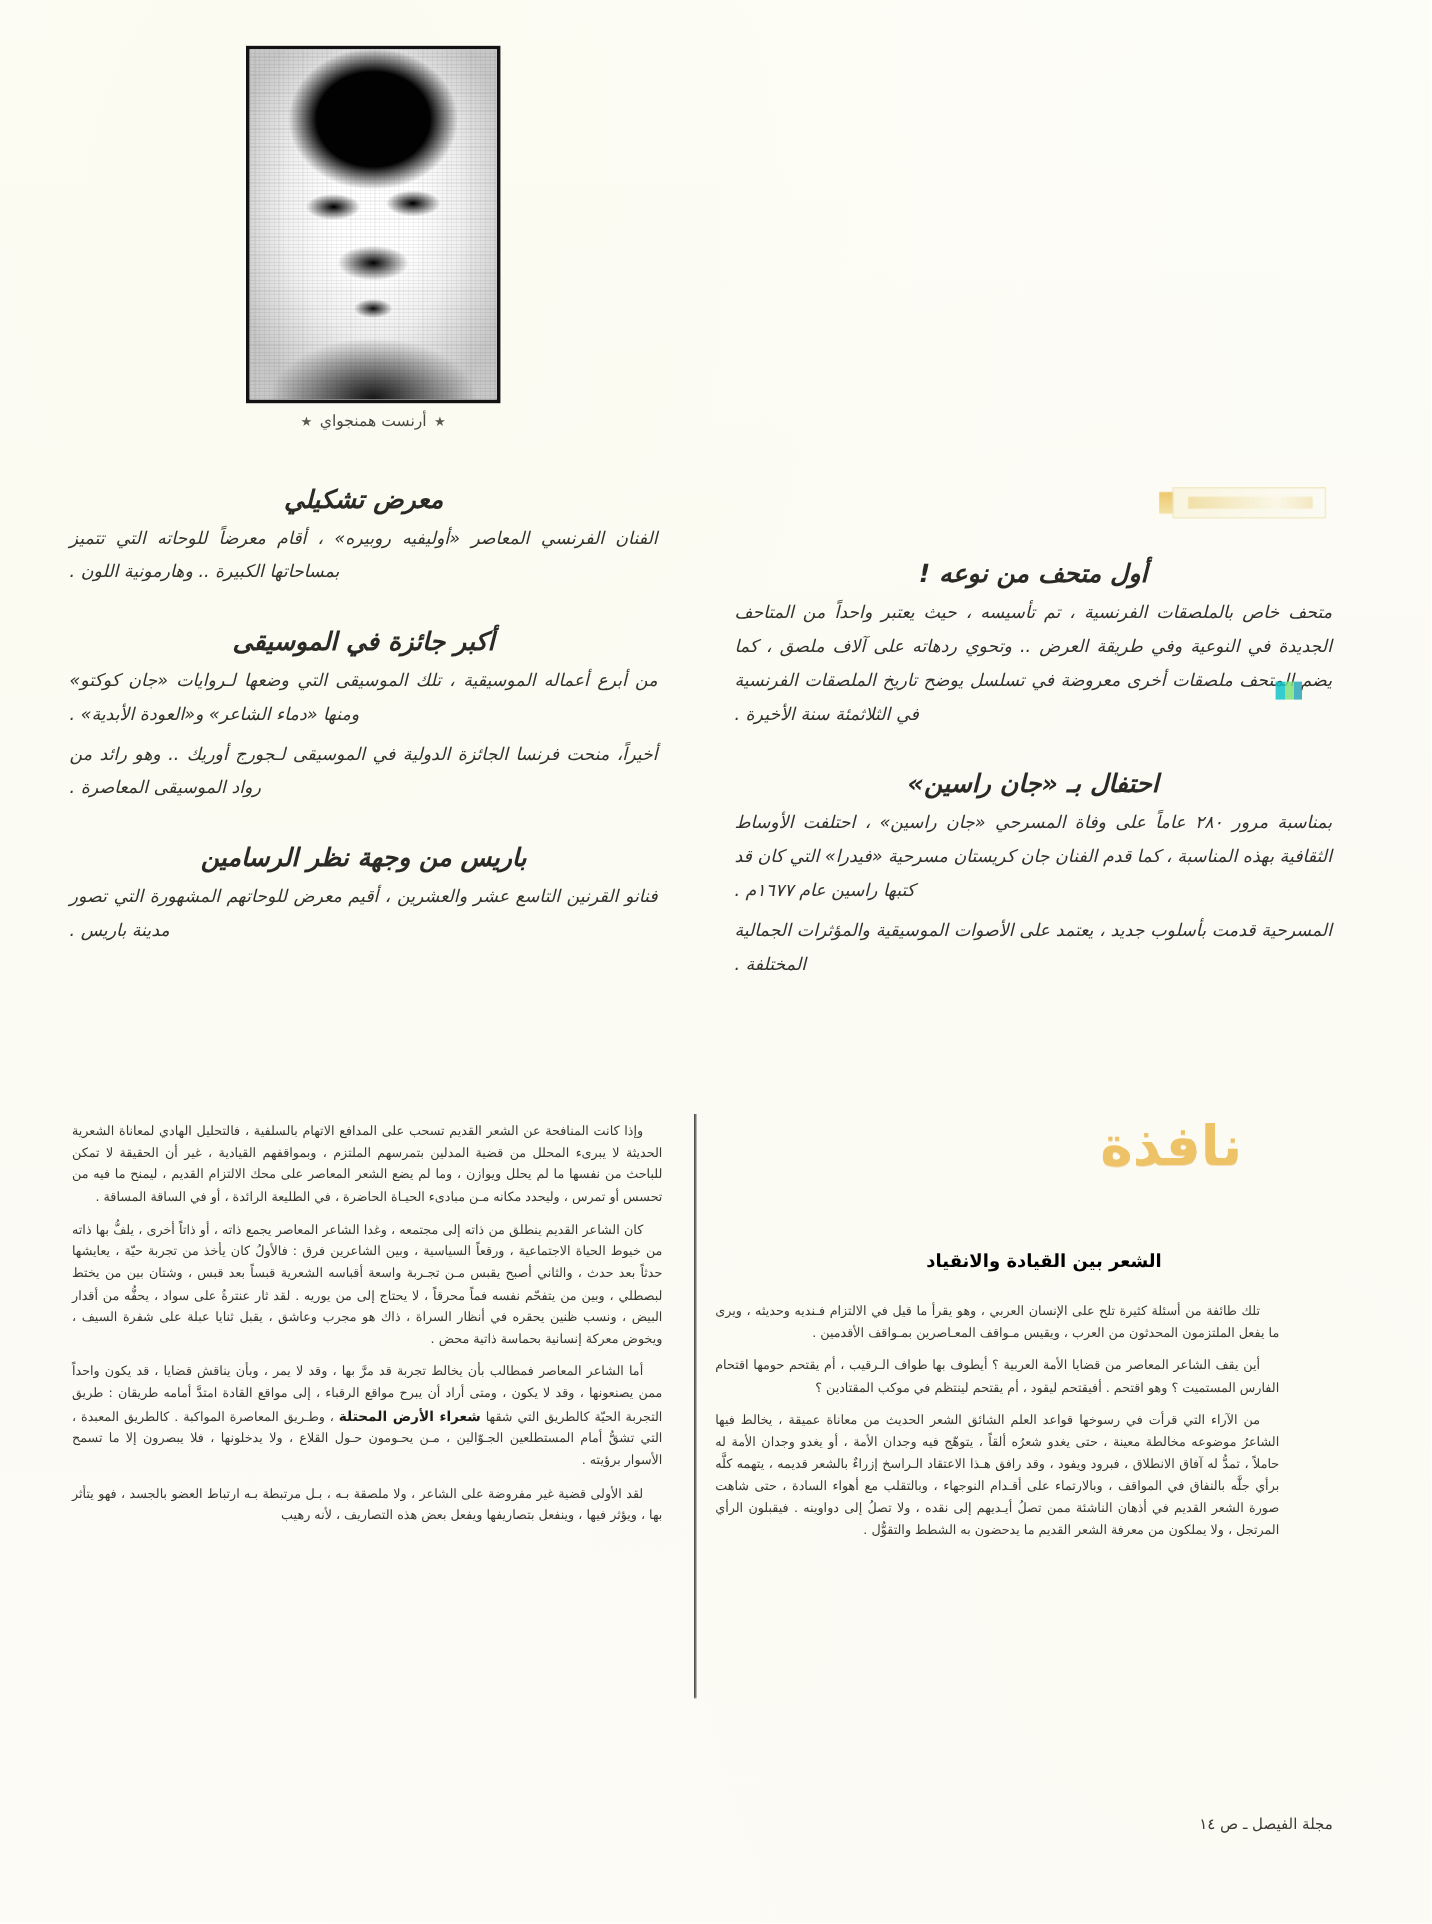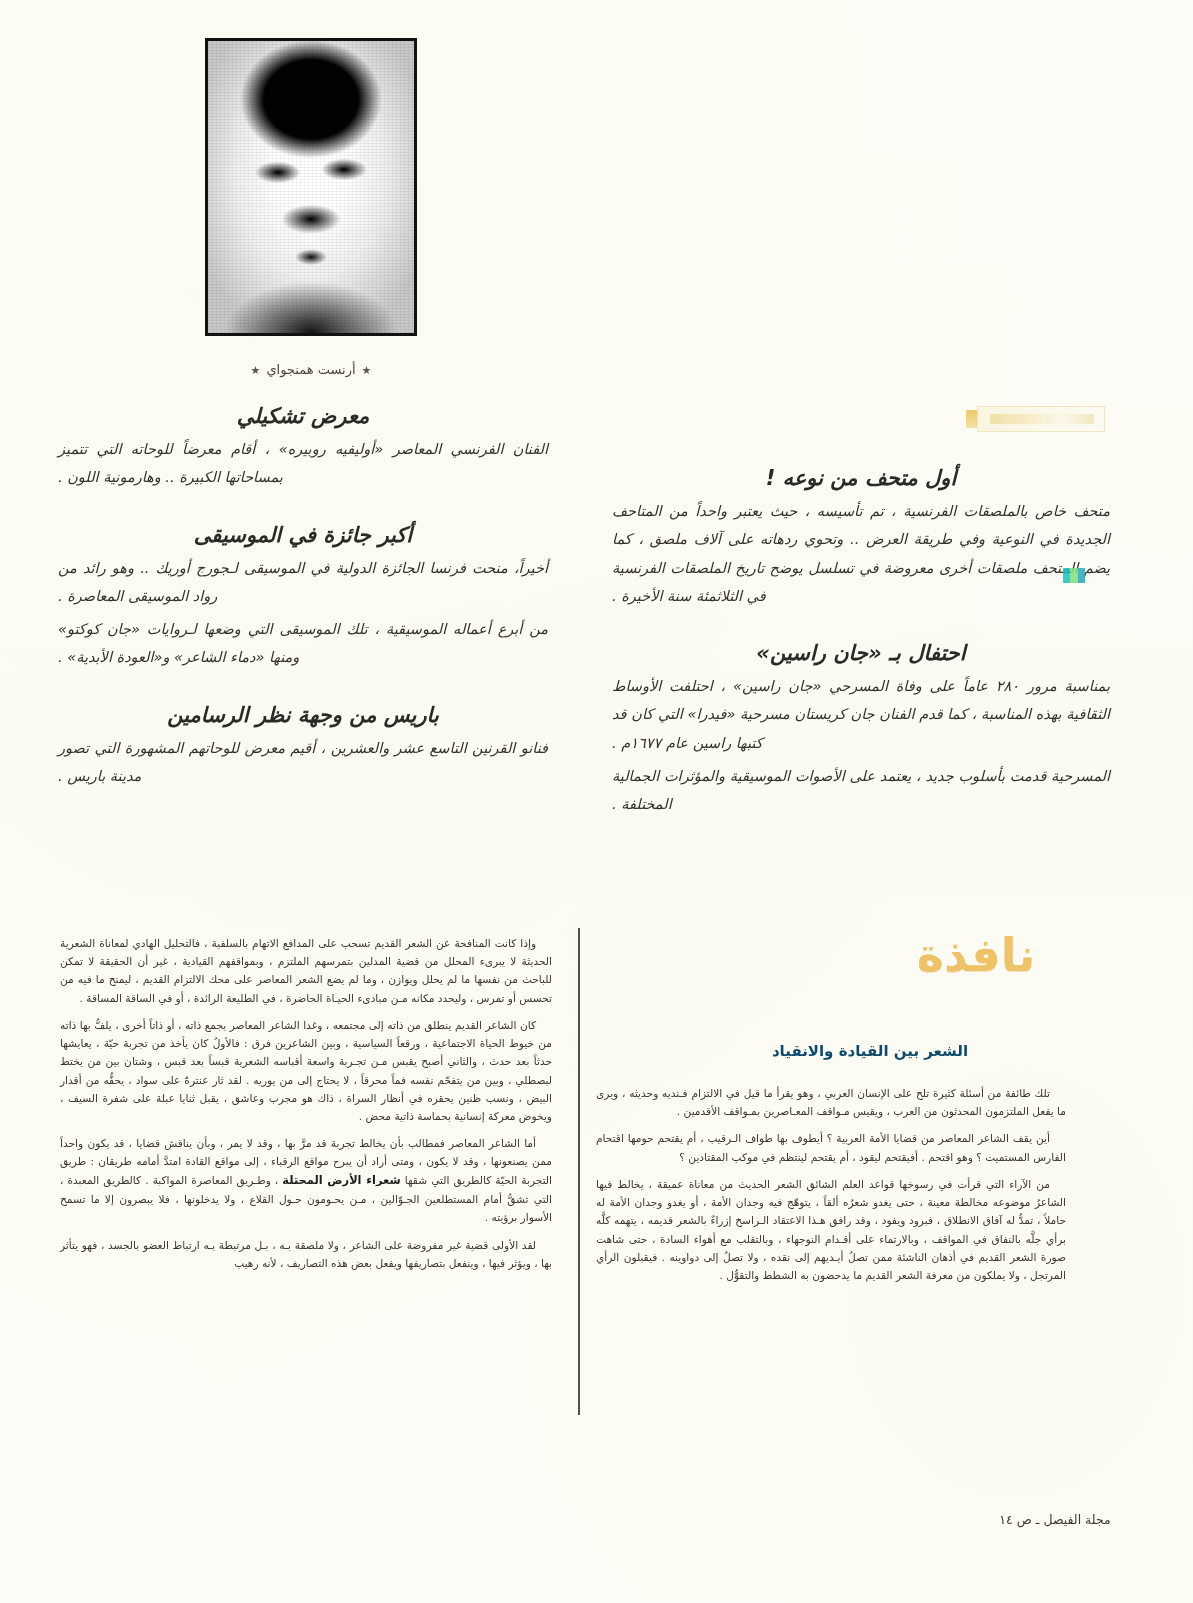--- a/index.html
+++ b/index.html
@@ -63,21 +63,21 @@
   }
   .photo-grain {
     position: absolute;
     inset: 0;
     background-image:
       repeating-linear-gradient(0deg, rgba(0,0,0,0.055) 0 1px, rgba(255,255,255,0) 1px 3px),
       repeating-linear-gradient(90deg, rgba(0,0,0,0.04) 0 1px, rgba(255,255,255,0) 1px 4px);
     mix-blend-mode: multiply;
   }
   .photo-caption {
-    margin-top: 26px;
+    margin-top: 8px;
     text-align: center;
     font-size: 13px;
     color: #4a4740;
     letter-spacing: 0.5px;
     white-space: nowrap;
   }
   .cap-star { color: #5a574f; margin: 0 6px; font-size: 11px; }
 
   
   .col { position: absolute; font-style: italic; }
@@ -146,21 +146,21 @@
   }
 
   .section-sub {
     position: absolute;
     left: 690px;
     top: 1042px;
     width: 360px;
     text-align: center;
     font-size: 15px;
     font-weight: bold;
-    color: #0c4a6e;
+    color: #000000;
     letter-spacing: 0.4px;
   }
 
   
   .article-col {
     position: absolute;
     font-size: 10.6px;
     line-height: 1.72;
     color: #3a382f;
     text-align: justify;
@@ -234,22 +234,22 @@
     <div class="scan-artifact"></div>
 
     <div class="col" style="left:58px; top:404px; width:490px;">
 
       <h2 class="news-head">معرض تشكيلي</h2>
       <p class="news-body">الفنان الفرنسي المعاصر «أوليفيه روبيره» ، أقام معرضاً للوحاته التي تتميز بمساحاتها الكبيرة .. وهارمونية اللون .</p>
 
       <div class="gap"></div>
 
       <h2 class="news-head">أكبر جائزة في الموسيقى</h2>
+      <p class="news-body">من أبرع أعماله الموسيقية ، تلك الموسيقى التي وضعها لـروايات «جان كوكتو» ومنها «دماء الشاعر» و«العودة الأبدية» .</p>
       <p class="news-body">أخيراً، منحت فرنسا الجائزة الدولية في الموسيقى لـجورج أوريك .. وهو رائد من رواد الموسيقى المعاصرة .</p>
-      <p class="news-body">من أبرع أعماله الموسيقية ، تلك الموسيقى التي وضعها لـروايات «جان كوكتو» ومنها «دماء الشاعر» و«العودة الأبدية» .</p>
 
       <div class="gap"></div>
 
       <h2 class="news-head">باريس من وجهة نظر الرسامين</h2>
       <p class="news-body">فنانو القرنين التاسع عشر والعشرين ، أقيم معرض للوحاتهم المشهورة التي تصور مدينة باريس .</p>
     </div>
 
     <div class="nafitha">نافذة</div>
 
     <div class="section-sub">الشعر بين القيادة والانقياد</div>

